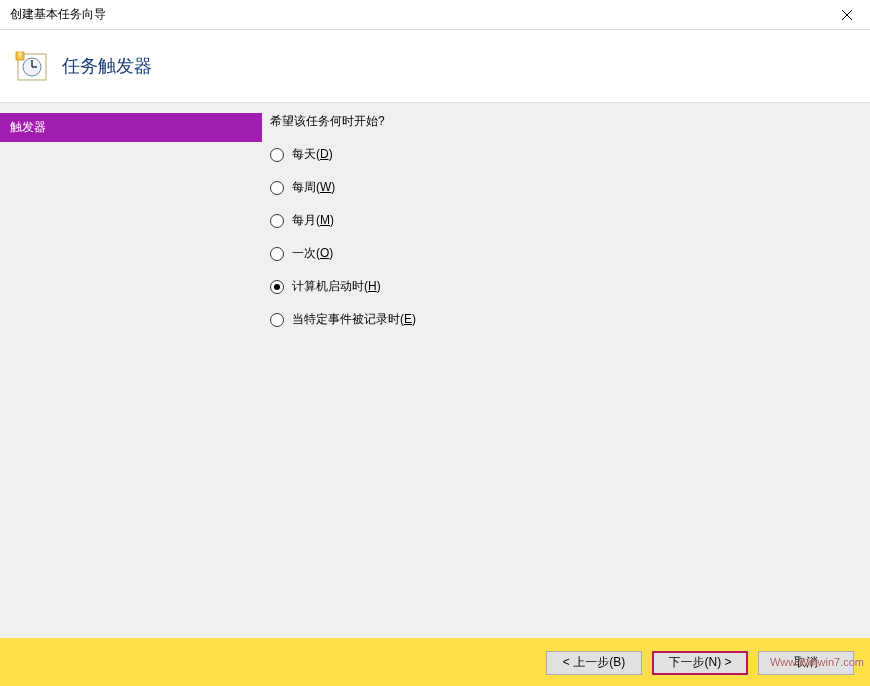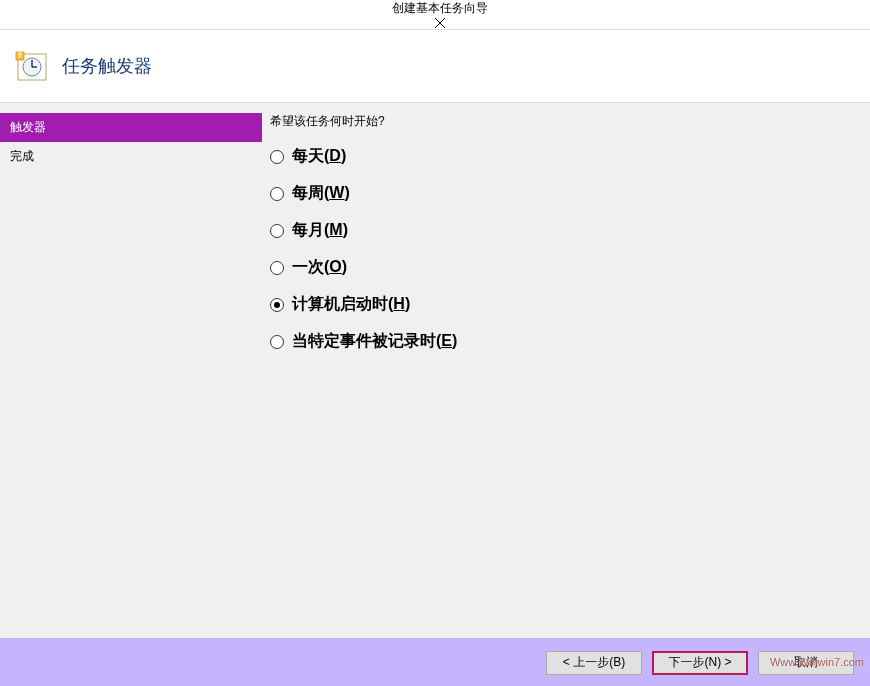--- a/index.html
+++ b/index.html
@@ -1,44 +1,44 @@
 <!DOCTYPE html>
 <html><head>
 <meta charset="utf-8">
 <style>
 * { margin:0; padding:0; box-sizing:border-box; }
 body { font-family:"Microsoft YaHei","SimSun",sans-serif; font-size:12px; background:#fff; width:870px; height:686px; overflow:hidden; position:relative; }
 
 
-.titlebar { height:30px; display:flex; align-items:center; justify-content:space-between; padding:0 0 0 10px; border-bottom:1px solid #ddd;flex-direction:column; }
+.titlebar { height:30px; display:flex; align-items:center; justify-content:space-between; padding:0 0 0 10px; border-bottom:1px solid #ddd; }
 .titlebar-text { font-size:12px; }
 .close-btn { width:46px; height:30px; display:flex; align-items:center; justify-content:center; cursor:default; }
 .close-btn svg { width:10px; height:10px; }
 
 
 .header { display:flex; align-items:center; padding:18px 0 18px 14px; background:#fff; }
 .header-icon { width:36px; height:36px; margin-right:12px; position:relative; }
 .header-title { font-size:18px; color:#1a3e7a; }
 
 
 .main { display:flex; height:540px; background:#f0f0f0; border-top:1px solid #ddd; }
 .sidebar { width:262px; padding-top:10px; }
 .side-item { padding:6px 10px; font-size:12px; cursor:default; }
 .side-item.selected { background:#a21caf; color:#fff; }
 
 .content { flex:1; padding:10px 10px 10px 4px; }
 .question { font-size:12px; margin-bottom:16px; margin-left:4px; }
 .radio-row { display:flex; align-items:center; margin-bottom:16px; margin-left:4px; }
 .radio { width:14px; height:14px; border:1px solid #333; border-radius:50%; margin-right:8px; position:relative; background:#fff; }
 .radio.checked::after { content:""; position:absolute; width:6px; height:6px; background:#000; border-radius:50%; top:3px; left:3px; }
-.radio-label { font-size:16px;font-weight:bold; }
+.radio-label { font-size:12px; }
 .radio-label u { text-decoration:underline; }
 
 
-.footer { position:absolute; bottom:0; left:0; right:0; height:48px; background:#c4b5fd; display:flex; align-items:center; justify-content:flex-end; padding-right:16px; gap:10px; border-top:1px solid transparent; }
+.footer { position:absolute; bottom:0; left:0; right:0; height:48px; background:#fde047; display:flex; align-items:center; justify-content:flex-end; padding-right:16px; gap:10px; border-top:1px solid transparent; }
 .btn { min-width:96px; height:24px; border:1px solid #adadad; background:#e1e1e1; font-size:12px; display:flex; align-items:center; justify-content:center; cursor:default; }
 .btn.primary { border:2px solid #be185d; }
 
 
 .watermark { position:absolute; right:6px; bottom:18px; text-align:right; pointer-events:none; }
 .watermark .wm1 { font-size:20px; font-weight:bold; color:#e09a00; white-space:nowrap; text-shadow:0 0 2px #fff,0 0 2px #fff; }
 .watermark .wm1 .brandchar { color:#d43a00; }
 .watermark .wm2 { font-size:11px; color:#a55; text-shadow:0 0 2px #fff; }
 .winflag { display:inline-block; width:24px; height:18px; vertical-align:middle; margin-right:2px; }
 </style>
@@ -65,21 +65,20 @@
       <polygon points="2,4 10,4 10,12 2,12" fill="#f6c244" stroke="#c78a00" stroke-width="0.7"></polygon>
       <polygon points="6,2 8,6 6,10 4,6" fill="#ffe18a"></polygon>
     </svg>
   </span>
   <span class="header-title">任务触发器</span>
 </div>
 
 <div class="main">
   <div class="sidebar">
     <div class="side-item selected"><span>触发器</span></div>
-    <div class="side-item"><span>完成</span></div>
   </div>
 
   <div class="content">
     <div class="question">希望该任务何时开始?</div>
 
     <div class="radio-row">
       <span class="radio"></span>
       <span class="radio-label"><span>每天</span>(<u>D</u>)</span>
     </div>
     <div class="radio-row">

